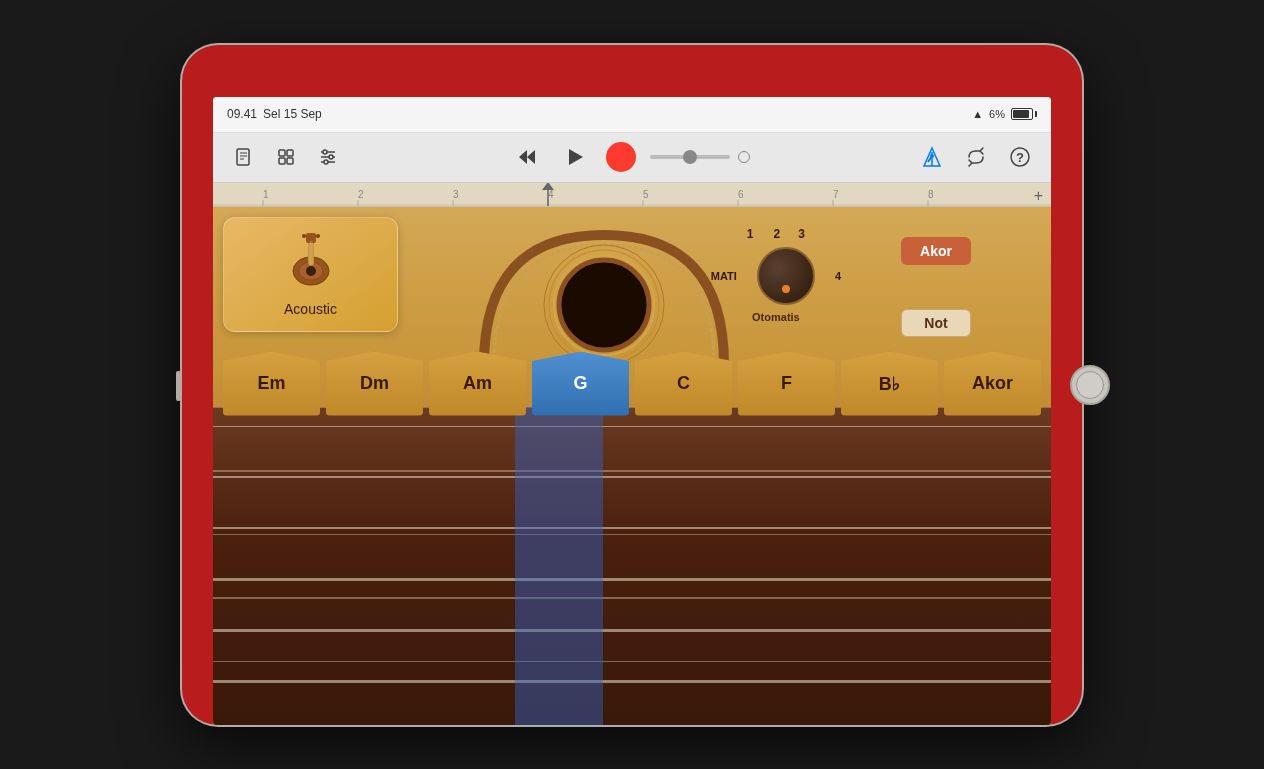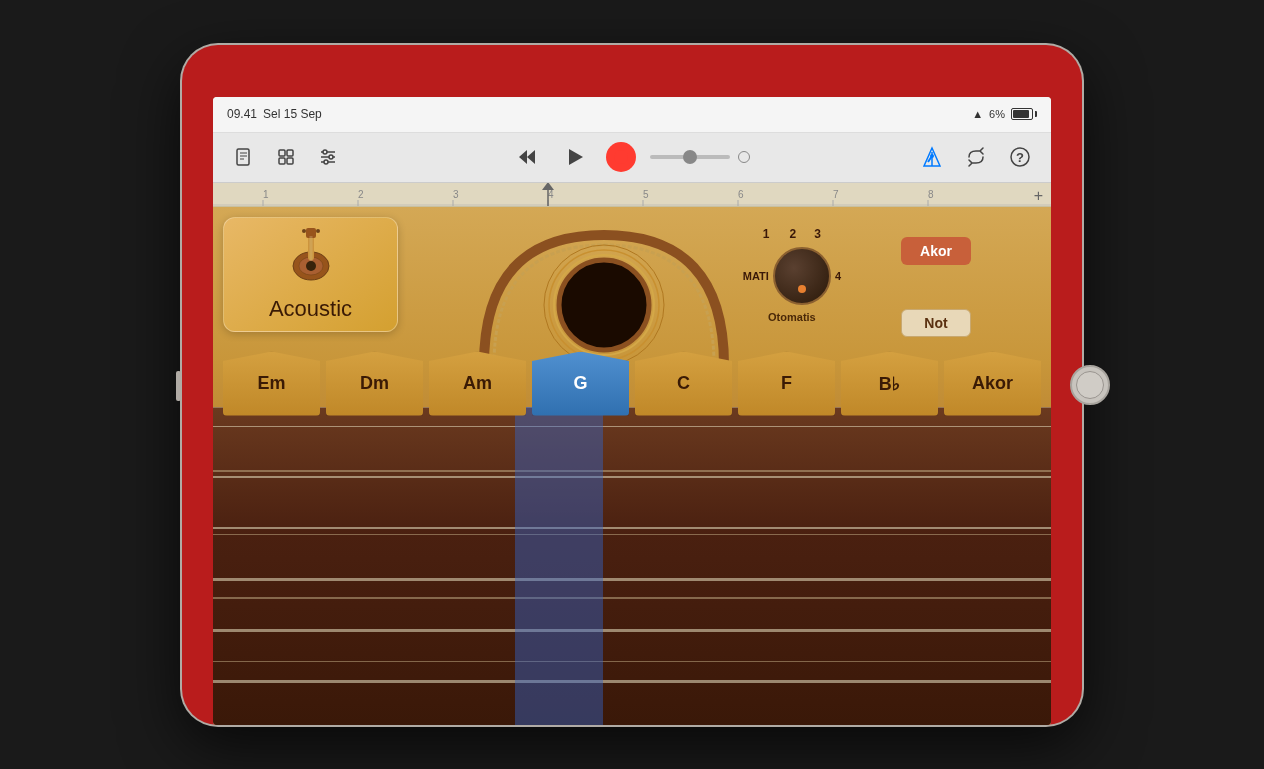--- a/index.html
+++ b/index.html
@@ -267,21 +267,21 @@
       box-shadow: 0 2px 8px rgba(0,0,0,0.2);
     }
 
     .guitar-icon {
       font-size: 40px;
       color: #5a3010;
       opacity: 0.85;
     }
 
     .guitar-label {
-      font-size: 22px;
+      font-size: 14px;
       font-weight: 500;
       color: #3a1a05;
     }
 
     
     .autoplay-section {
       position: absolute;
       top: 20px;
       right: 210px;
       display: flex;
@@ -589,21 +589,21 @@
         </svg>
       </div>
 
       <div class="autoplay-section">
 
         <div style="display:flex;align-items:center;gap:4px;font-size:12px;font-weight:700;color:#3a1808;margin-bottom:2px;">
           <span>1</span>
           <span style="margin-left:16px;">2</span>
           <span style="margin-left:14px;">3</span>
         </div>
-        <div style="display:flex;align-items:center;gap:0;">
+        <div style="display:flex;align-items:center;gap:16px;">
           <div style="font-size:11px;font-weight:700;color:#3a1808;margin-right:4px;">MATI</div>
 
           <div class="knob-bg" style="width:58px;height:58px;border-radius:50%;background:radial-gradient(circle at 35% 35%, #5a4030, #2a1808);border:2px solid #8b6030;position:relative;display:flex;align-items:center;justify-content:center;">
 
             <div style="width:8px;height:8px;border-radius:50%;background:#e88030;position:absolute;bottom:10px;left:50%;transform:translateX(-50%);"></div>
           </div>
           <div style="font-size:11px;font-weight:700;color:#3a1808;margin-left:4px;">4</div>
         </div>
         <div style="font-size:11px;font-weight:600;color:#4a2808;text-align:center;margin-top:2px;">Otomatis</div>
       </div>

